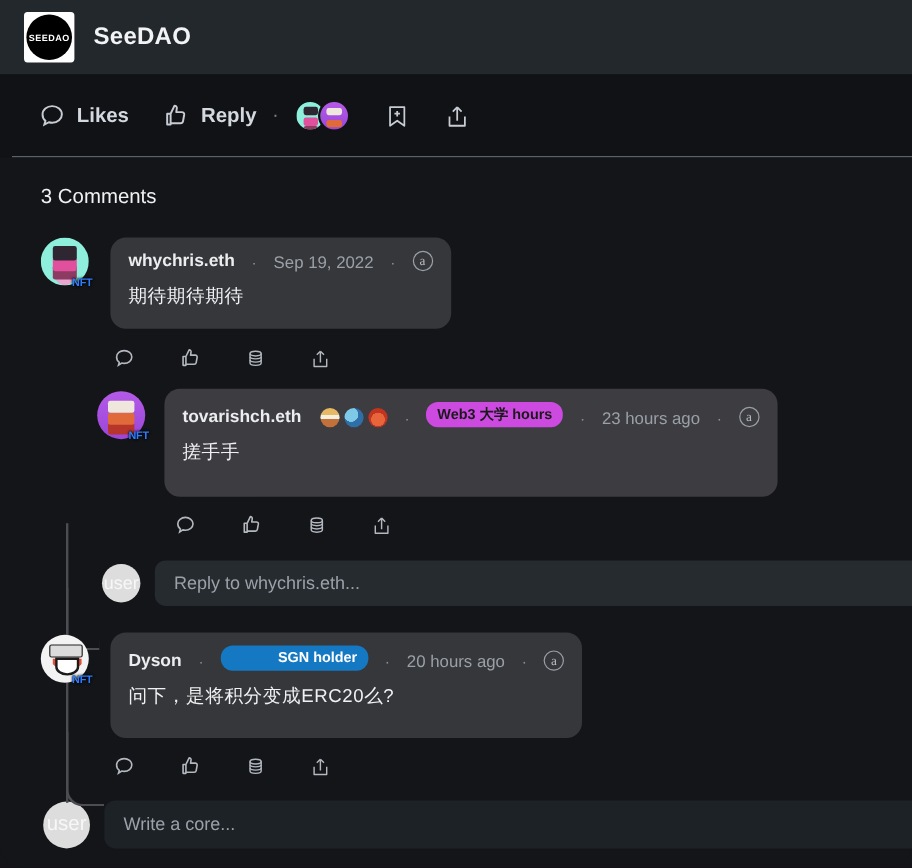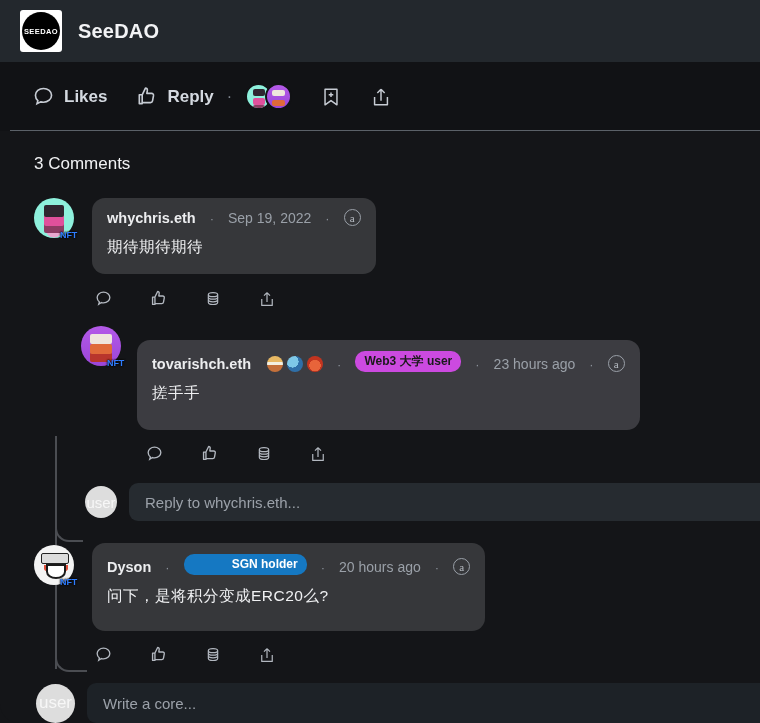--- a/index.html
+++ b/index.html
@@ -111,21 +111,21 @@
     position: absolute; right: -3px; bottom: -2px;
     font-size: 9px; font-weight: bold; color: #2f7dff;
     text-shadow: 0 0 2px #000, 0 0 2px #000;
     letter-spacing: -.2px; line-height: 1; margin-left: 24px;
   }
 
   .bubble {
     background: #36373a; border-radius: 13px;
     padding: 11px 15px 16px 15px; display: inline-block;
   }
-  .bubble.nested { background: #3c3c41; margin-top: 16px; }
+  .bubble.nested { background: #3c3c41; }
   .meta { display: flex; align-items: flex-end; gap: 14px; flex-wrap: wrap; white-space: nowrap; }
   .author { color: #ecedef; font-size: 14.5px; font-weight: bold; }
   .dot { color: #8a9099; font-size: 13px; }
   .time { color: #9aa0a8; font-size: 14px; }
   .content { color: #f0f1f3; font-size: 15.5px; margin-top: 11px; letter-spacing: .5px; }
 
   .circle-a {
     width: 17px; height: 17px; border-radius: 50%;
     border: 1.3px solid #9aa0a8; color: #b9bec5;
     font-size: 11px; display: inline-flex; align-items: center; justify-content: center;
@@ -280,21 +280,21 @@
 
         <div class="bubble nested" style="padding-bottom:26px; min-width:419px;">
           <div class="meta">
             <span class="author">tovarishch.eth</span>
             <span class="emoji-badges">
               <span class="eb" style="background:linear-gradient(#e8b964 0 38%, #f3f0e0 38% 56%, #c4703a 56% 100%);"></span>
               <span class="eb" style="background:radial-gradient(circle at 35% 35%, #7ec8e8 0 40%, #2f6fa8 41% 100%);"></span>
               <span class="eb" style="background:radial-gradient(circle at 50% 60%, #e8643a 0 45%, #c2341f 46% 100%);"></span>
             </span>
             <span class="dot">·</span>
-            <span class="tag" style="background:#cc4ae0;">Web3 大学 user</span>
+            <span class="tag" style="background:#cc4ae0;">Web3 大学 hours</span>
             <span class="dot">·</span>
             <span class="time">23 hours ago</span>
             <span class="dot">·</span>
             <span class="circle-a">a</span>
           </div>
           <div class="content">搓手手</div>
         </div>
 
         <div class="actions" style="padding-top:12px; padding-left:6px;">
           <span class="action-btn">

